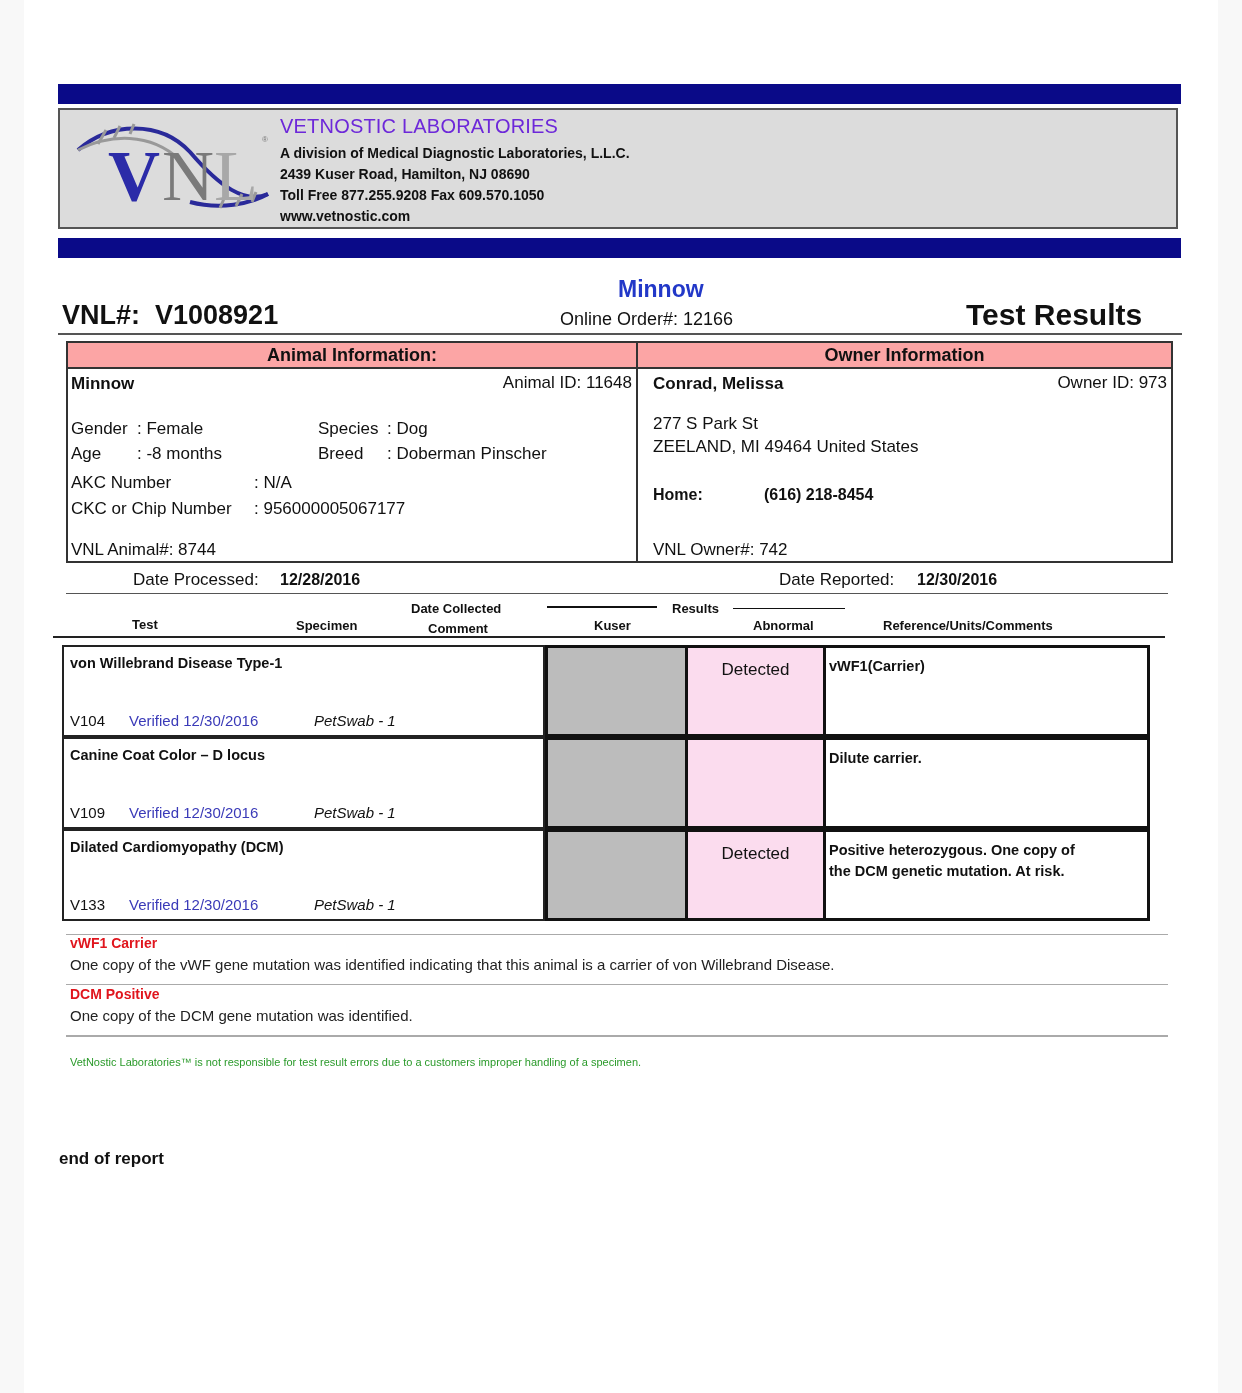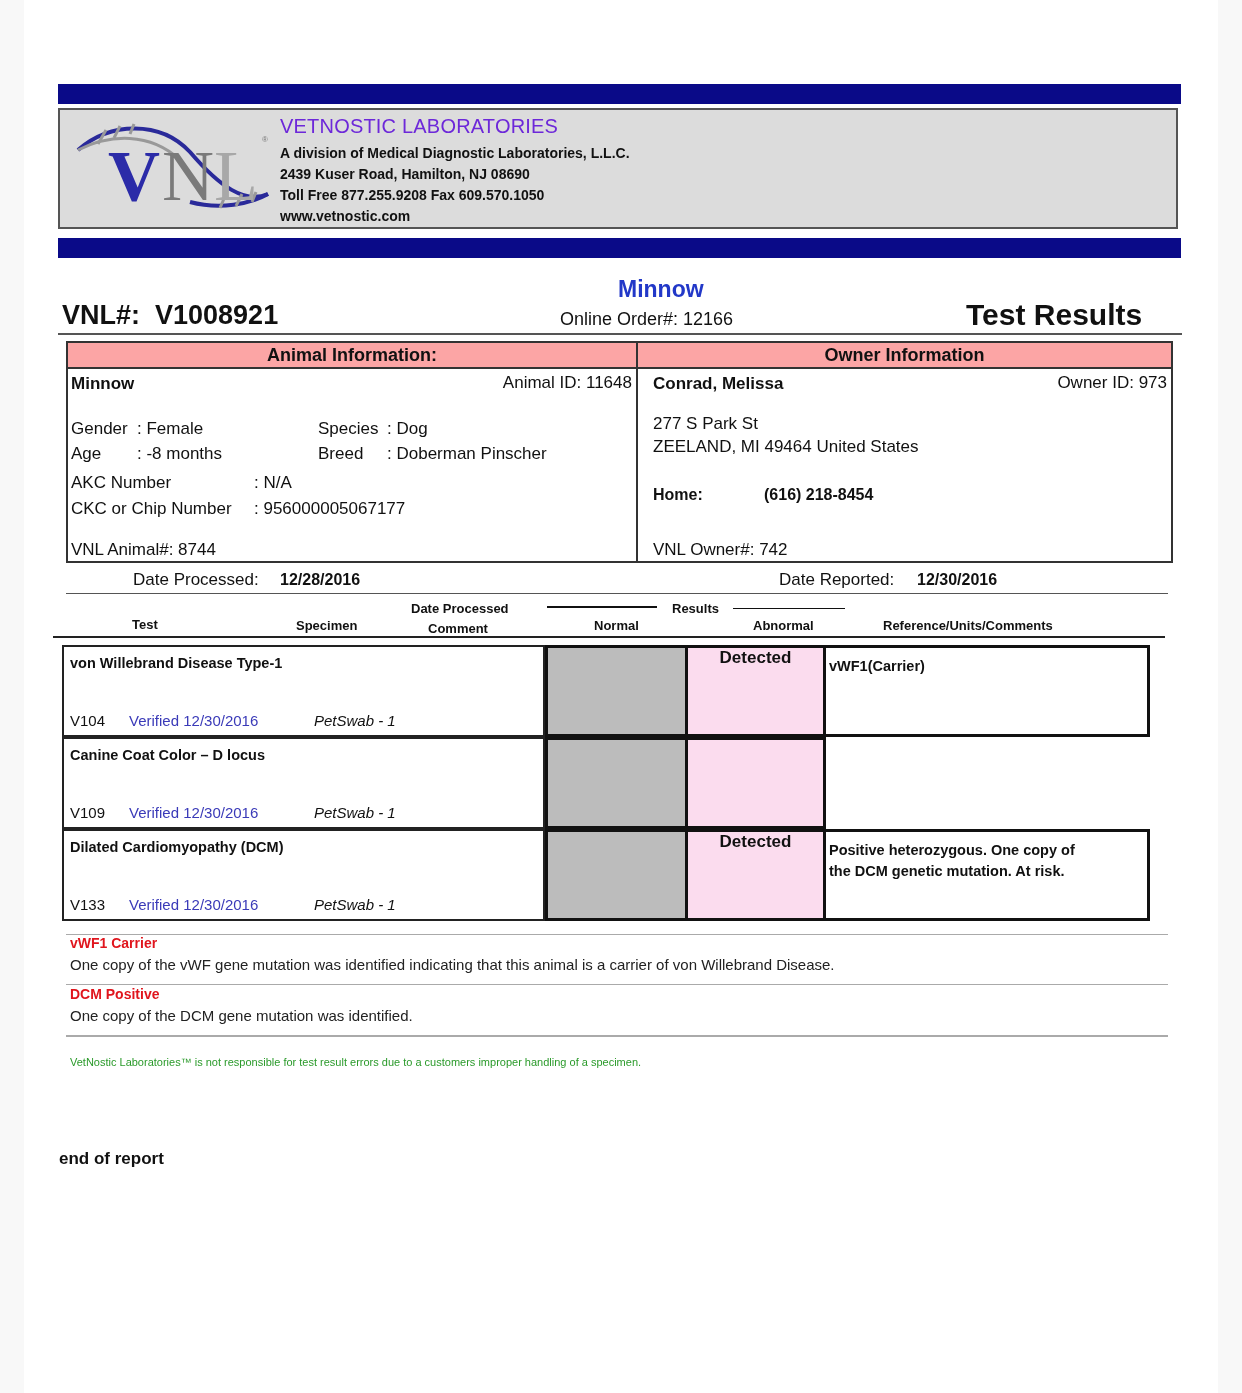--- a/index.html
+++ b/index.html
@@ -60,21 +60,21 @@
     border: 2px solid #222; box-sizing: border-box; background: #fff;
   }
   .row .cell-normal {
     position: absolute; left: 483px; top: 0; width: 140px; height: 100%;
     border-top: 3px solid #111; border-bottom: 3px solid #111; border-left: 3px solid #111;
     box-sizing: border-box; background: #bcbcbc;
   }
   .row .cell-abn {
     position: absolute; left: 623px; top: 0; width: 141px; height: 100%;
     border: 3px solid #111; box-sizing: border-box; background: #fbdcee;
-    text-align: center; font-weight: bold; font-size: 17px; 
+    text-align: center; font-weight: normal; font-size: 17px; padding-top: 12px;
   }
   .row .cell-ref {
     position: absolute; left: 764px; top: 0; width: 324px; height: 100%;
     border-top: 3px solid #111; border-bottom: 3px solid #111; border-right: 3px solid #111;
     box-sizing: border-box; background: #fff;
     font-weight: bold; font-size: 14.5px; padding: 8px 0 0 3px; line-height: 21px;
   }
   .test-name { position: absolute; left: 6px; top: 8px; font-size: 14.5px; font-weight: bold; }
   .test-code { position: absolute; left: 6px; bottom: 6px; font-size: 15px; }
   .test-verified { position: absolute; left: 65px; bottom: 6px; font-size: 15px; color: #3a3ab8; }
@@ -163,26 +163,26 @@
 </div>
 
 <div class="abs date-label" style="left:133px; top:570px;">Date Processed:</div>
 <div class="abs date-val" style="left:280px; top:571px;">12/28/2016</div>
 <div class="abs date-label" style="left:779px; top:570px;">Date Reported:</div>
 <div class="abs date-val" style="left:917px; top:571px;">12/30/2016</div>
 <div class="rule" style="left:66px; top:593px; width:1102px; border-top-width:1.5px;"></div>
 
 <div class="colh" style="left:132px; top:617px;">Test</div>
 <div class="colh" style="left:296px; top:618px;">Specimen</div>
-<div class="colh" style="left:411px; top:601px;">Date Processed</div>
+<div class="colh" style="left:411px; top:601px;">Date Collected</div>
 <div class="colh" style="left:428px; top:621px;">Comment</div>
 <div class="rule" style="left:547px; top:606px; width:110px; border-top-color:#111;"></div>
 <div class="colh" style="left:672px; top:601px;">Results</div>
 <div class="rule" style="left:733px; top:608px; width:112px; border-top:1px solid #111;"></div>
-<div class="colh" style="left:594px; top:618px;">Normal</div>
+<div class="colh" style="left:594px; top:618px;">Kuser</div>
 <div class="colh" style="left:753px; top:618px;">Abnormal</div>
 <div class="colh" style="left:883px; top:618px;">Reference/Units/Comments</div>
 <div class="rule" style="left:53px; top:636px; width:1112px; border-top-color:#222;"></div>
 
 <div class="row" style="top:645px;">
   <div class="cell-test">
     <div class="test-name">von Willebrand Disease Type-1</div>
     <div class="test-code">V104</div>
     <div class="test-verified">Verified 12/30/2016</div>
     <div class="test-specimen">PetSwab - 1</div>
@@ -194,20 +194,21 @@
 
 <div class="row" style="top:737px;">
   <div class="cell-test">
     <div class="test-name">Canine Coat Color – D locus</div>
     <div class="test-code">V109</div>
     <div class="test-verified">Verified 12/30/2016</div>
     <div class="test-specimen">PetSwab - 1</div>
   </div>
   <div class="cell-normal"></div>
   <div class="cell-abn"></div>
+  <div class="cell-ref">Dilute carrier.</div>
 </div>
 
 <div class="row" style="top:829px;">
   <div class="cell-test">
     <div class="test-name">Dilated Cardiomyopathy (DCM)</div>
     <div class="test-code">V133</div>
     <div class="test-verified">Verified 12/30/2016</div>
     <div class="test-specimen">PetSwab - 1</div>
   </div>
   <div class="cell-normal"></div>

